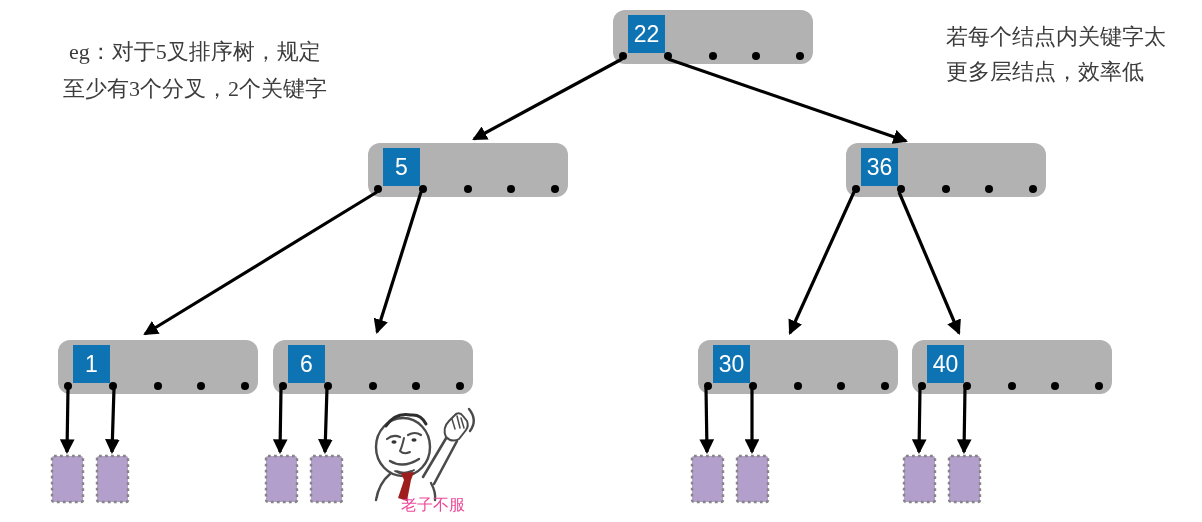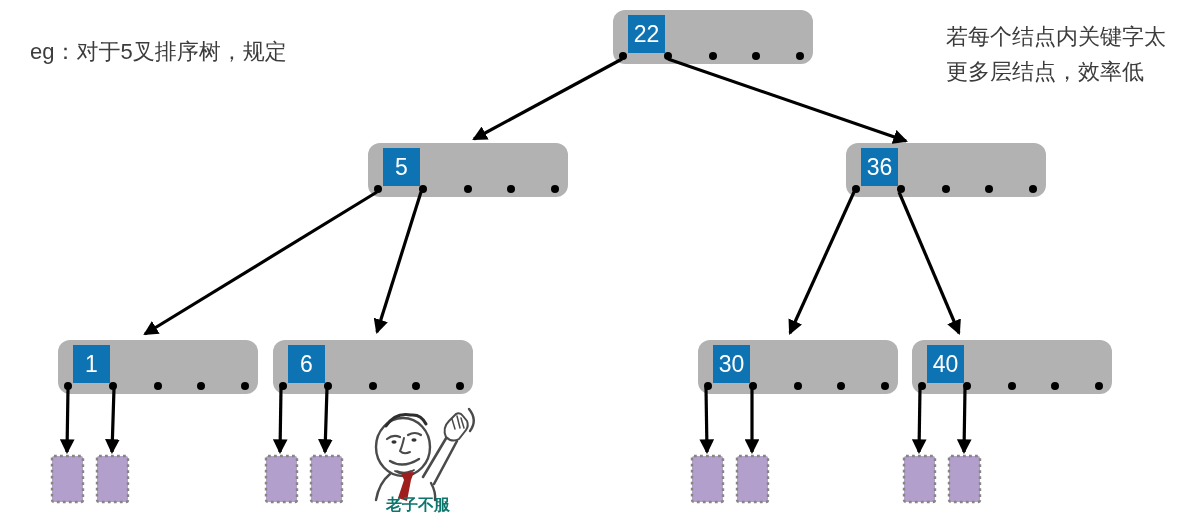--- a/index.html
+++ b/index.html
@@ -1,36 +1,37 @@
 <!DOCTYPE html>
 <html><head>
 <meta charset="utf-8">
 <style>
   html,body{margin:0;padding:0;background:#ffffff;}
   .canvas{
     position:relative;width:1202px;height:522px;background:#ffffff;overflow:hidden;
     font-family:"Liberation Sans","DejaVu Sans",sans-serif;
   }
   .note{position:absolute;color:#3c3c3c;font-size:22px;}
-  .note-left{left:30px;top:33px;width:330px;line-height:37px;text-align:left;}
+  .note-left{left:30px;top:33px;width:330px;line-height:37px;text-align:center;font-family:Liberation Serif, serif;}
   .note-right{left:946px;top:19px;width:252px;line-height:35px;text-align:left;}
   .note div{white-space:nowrap;}
   svg.tree{position:absolute;left:0;top:0;display:block;}
   .meme-caption{
-    position:absolute;left:371px;top:495px;width:94px;text-align:center;
-    font-size:16px;font-weight:bold;color:#0f766e;white-space:nowrap;
+    position:absolute;left:371px;top:495px;width:94px;text-align:right;
+    font-size:16px;font-weight:normal;color:#ec4899;white-space:nowrap;
   }
 </style>
 </head>
 <body>
 
 <div class="canvas">
 
   <div class="note note-left">
     <div>eg：对于5叉排序树，规定</div>
+    <div>至少有3个分叉，2个关键字</div>
   </div>
 
   <div class="note note-right">
     <div>若每个结点内关键字太</div>
     <div>更多层结点，效率低</div>
   </div>
 
   <svg id="tree-svg" class="tree" width="1202" height="522" viewBox="0 0 1202 522">
     <defs>
       <marker id="arrowhead" viewBox="0 0 10 10" refX="8.6" refY="5" markerWidth="4.6" markerHeight="4.6" orient="auto-start-reverse">

